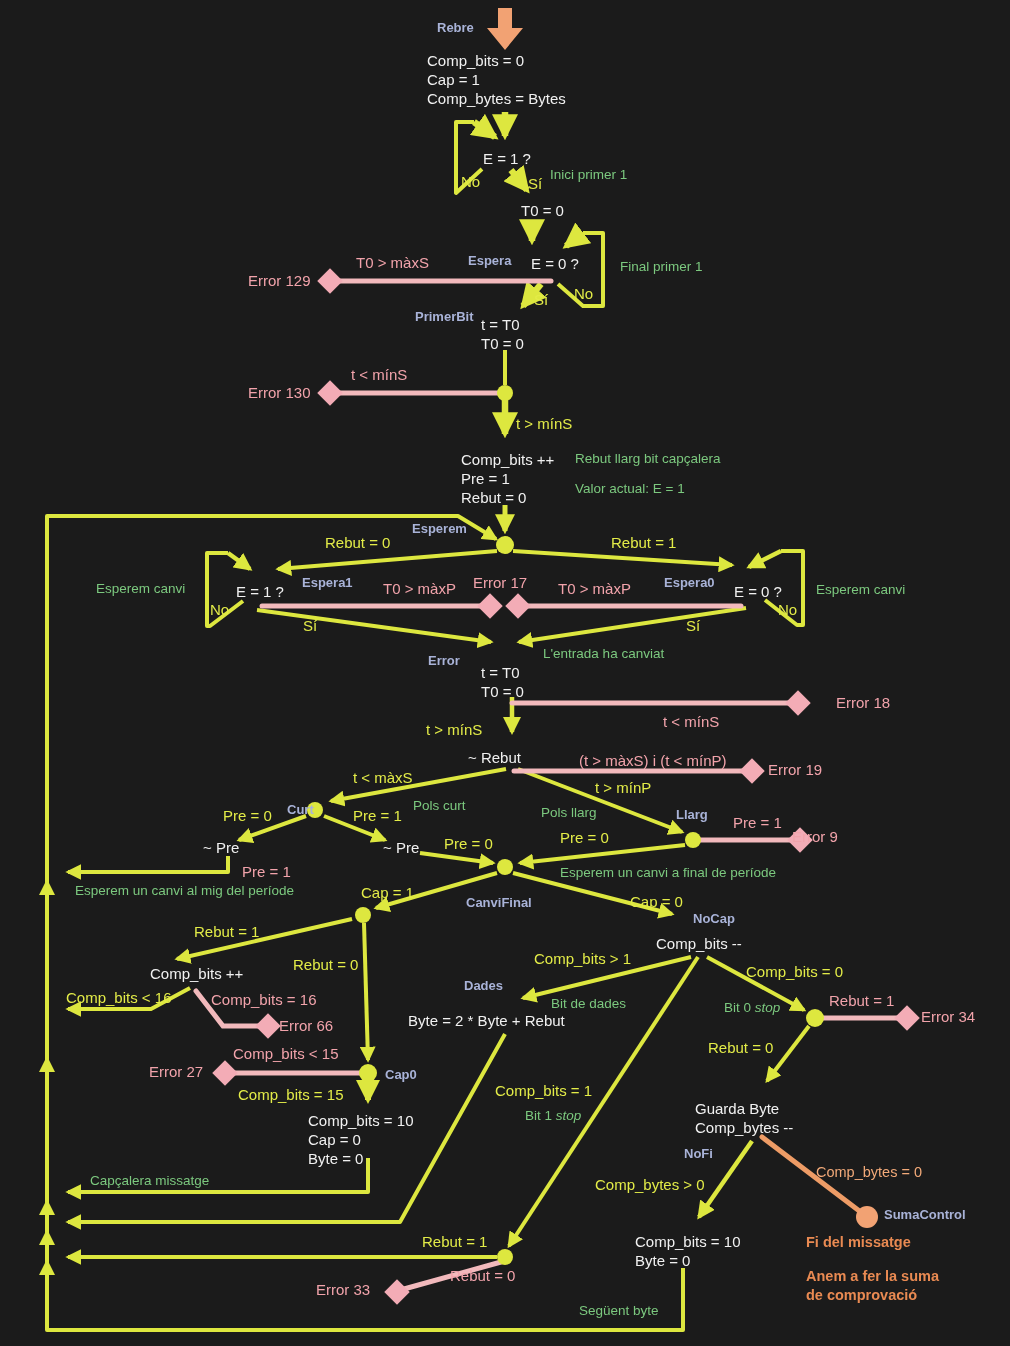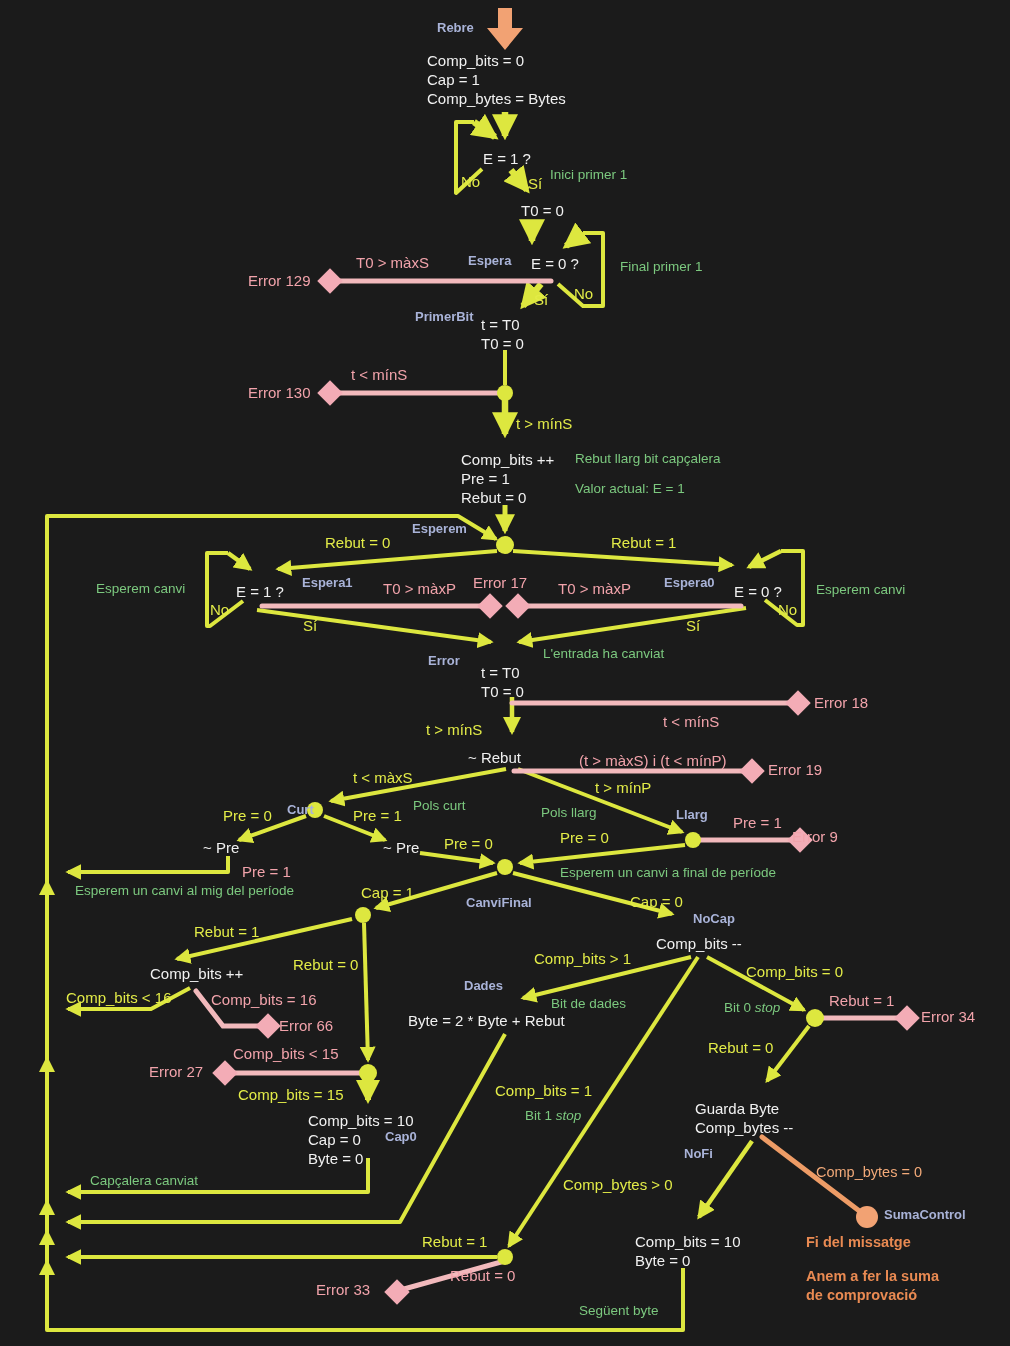--- a/index.html
+++ b/index.html
@@ -154,21 +154,21 @@
 <div class="lbl s" style="left:415px;top:307px">PrimerBit</div>
 <div class="lbl s" style="left:412px;top:519px">Esperem</div>
 <div class="lbl s" style="left:302px;top:573px">Espera1</div>
 <div class="lbl s" style="left:664px;top:573px">Espera0</div>
 <div class="lbl s" style="left:428px;top:651px">Error</div>
 <div class="lbl s" style="left:287px;top:800px">Curt</div>
 <div class="lbl s" style="left:676px;top:805px">Llarg</div>
 <div class="lbl s" style="left:466px;top:893px">CanviFinal</div>
 <div class="lbl s" style="left:693px;top:909px">NoCap</div>
 <div class="lbl s" style="left:464px;top:976px">Dades</div>
-<div class="lbl s" style="left:385px;top:1127px">Cap0</div>
+<div class="lbl s" style="left:385px;top:1065px">Cap0</div>
 <div class="lbl s" style="left:684px;top:1144px">NoFi</div>
 <div class="lbl s" style="left:884px;top:1205px">SumaControl</div>
 
 <div class="lbl w" style="left:483px;top:149px">E = 1 ?</div>
 <div class="lbl w" style="left:521px;top:201px">T0 = 0</div>
 <div class="lbl w" style="left:531px;top:254px">E = 0 ?</div>
 <div class="lbl w" style="left:236px;top:582px">E = 1 ?</div>
 <div class="lbl w" style="left:734px;top:582px">E = 0 ?</div>
 <div class="lbl w" style="left:468px;top:748px">~ Rebut</div>
 <div class="lbl w" style="left:203px;top:838px">~ Pre</div>
@@ -216,32 +216,32 @@
 <div class="lbl y" style="left:361px;top:883px">Cap = 1</div>
 <div class="lbl y" style="left:630px;top:892px">Cap = 0</div>
 <div class="lbl y" style="left:194px;top:922px">Rebut = 1</div>
 <div class="lbl y" style="left:293px;top:955px">Rebut = 0</div>
 <div class="lbl y" style="left:66px;top:988px">Comp_bits &lt; 16</div>
 <div class="lbl y" style="left:534px;top:949px">Comp_bits &gt; 1</div>
 <div class="lbl y" style="left:746px;top:962px">Comp_bits = 0</div>
 <div class="lbl y" style="left:238px;top:1085px">Comp_bits = 15</div>
 <div class="lbl y" style="left:495px;top:1081px">Comp_bits = 1</div>
 <div class="lbl y" style="left:708px;top:1038px">Rebut = 0</div>
-<div class="lbl y" style="left:563px;top:1175px">Comp_bytes &gt; 0</div>
+<div class="lbl y" style="left:595px;top:1175px">Comp_bytes &gt; 0</div>
 <div class="lbl y" style="left:422px;top:1232px">Rebut = 1</div>
 
 <div class="lbl p" style="left:356px;top:253px">T0 &gt; màxS</div>
 <div class="lbl p" style="left:248px;top:271px">Error 129</div>
 <div class="lbl p" style="left:351px;top:365px">t &lt; mínS</div>
 <div class="lbl p" style="left:248px;top:383px">Error 130</div>
 <div class="lbl p" style="left:383px;top:579px">T0 &gt; màxP</div>
 <div class="lbl p" style="left:473px;top:573px">Error 17</div>
 <div class="lbl p" style="left:558px;top:579px">T0 &gt; màxP</div>
 <div class="lbl p" style="left:663px;top:712px">t &lt; mínS</div>
-<div class="lbl p" style="left:814px;top:693px">Error 18</div>
+<div class="lbl p" style="left:836px;top:693px">Error 18</div>
 <div class="lbl p" style="left:579px;top:751px">(t &gt; màxS) i (t &lt; mínP)</div>
 <div class="lbl p" style="left:768px;top:760px">Error 19</div>
 <div class="lbl p" style="left:733px;top:813px">Pre = 1</div>
 <div class="lbl p" style="left:792px;top:827px">Error 9</div>
 <div class="lbl p" style="left:242px;top:862px">Pre = 1</div>
 <div class="lbl p" style="left:211px;top:990px">Comp_bits = 16</div>
 <div class="lbl p" style="left:279px;top:1016px">Error 66</div>
 <div class="lbl p" style="left:233px;top:1044px">Comp_bits &lt; 15</div>
 <div class="lbl p" style="left:149px;top:1062px">Error 27</div>
 <div class="lbl p" style="left:829px;top:991px">Rebut = 1</div>
@@ -256,21 +256,21 @@
 <div class="lbl g" style="left:96px;top:579px">Esperem canvi</div>
 <div class="lbl g" style="left:816px;top:580px">Esperem canvi</div>
 <div class="lbl g" style="left:543px;top:644px">L'entrada ha canviat</div>
 <div class="lbl g" style="left:413px;top:796px">Pols curt</div>
 <div class="lbl g" style="left:541px;top:803px">Pols llarg</div>
 <div class="lbl g" style="left:75px;top:881px">Esperem un canvi al mig del període</div>
 <div class="lbl g" style="left:560px;top:863px">Esperem un canvi a final de període</div>
 <div class="lbl g" style="left:551px;top:994px">Bit de dades</div>
 <div class="lbl g" style="left:724px;top:998px"><span>Bit 0</span> <i>stop</i></div>
 <div class="lbl g" style="left:525px;top:1106px"><span>Bit 1</span> <i>stop</i></div>
-<div class="lbl g" style="left:90px;top:1171px">Capçalera canviat</div>
+<div class="lbl g" style="left:90px;top:1171px">Capçalera missatge</div>
 <div class="lbl g" style="left:579px;top:1301px">Següent byte</div>
 
 <div class="lbl ol" style="left:816px;top:1163px">Comp_bytes = 0</div>
 <div class="lbl o" style="left:806px;top:1233px">Fi del missatge</div>
 <div class="lbl o" style="left:806px;top:1267px">Anem a fer la suma
 de comprovació</div>
 
 </div>
 
 </body></html>

